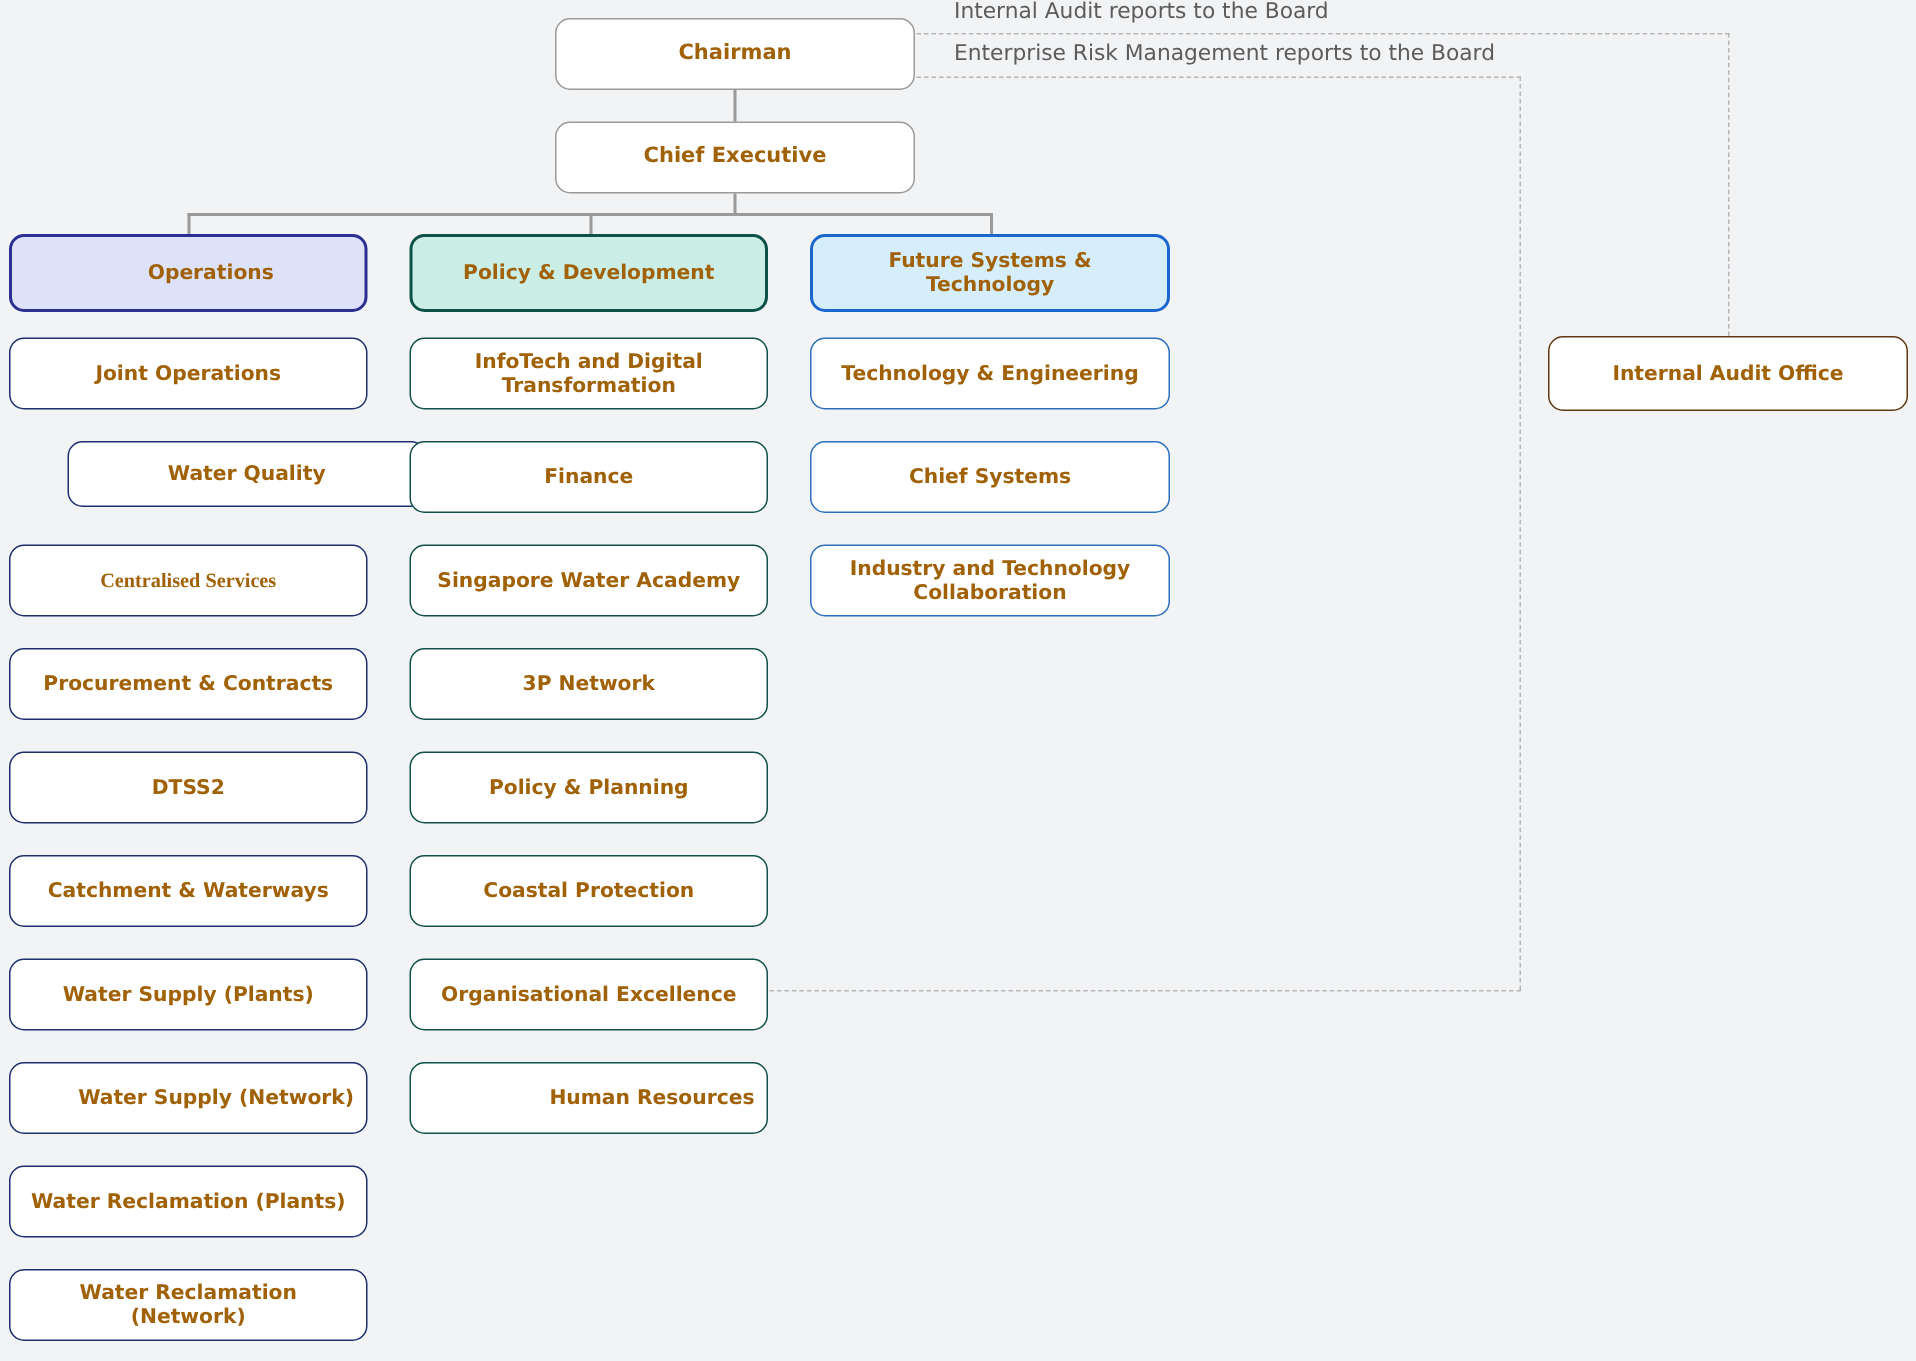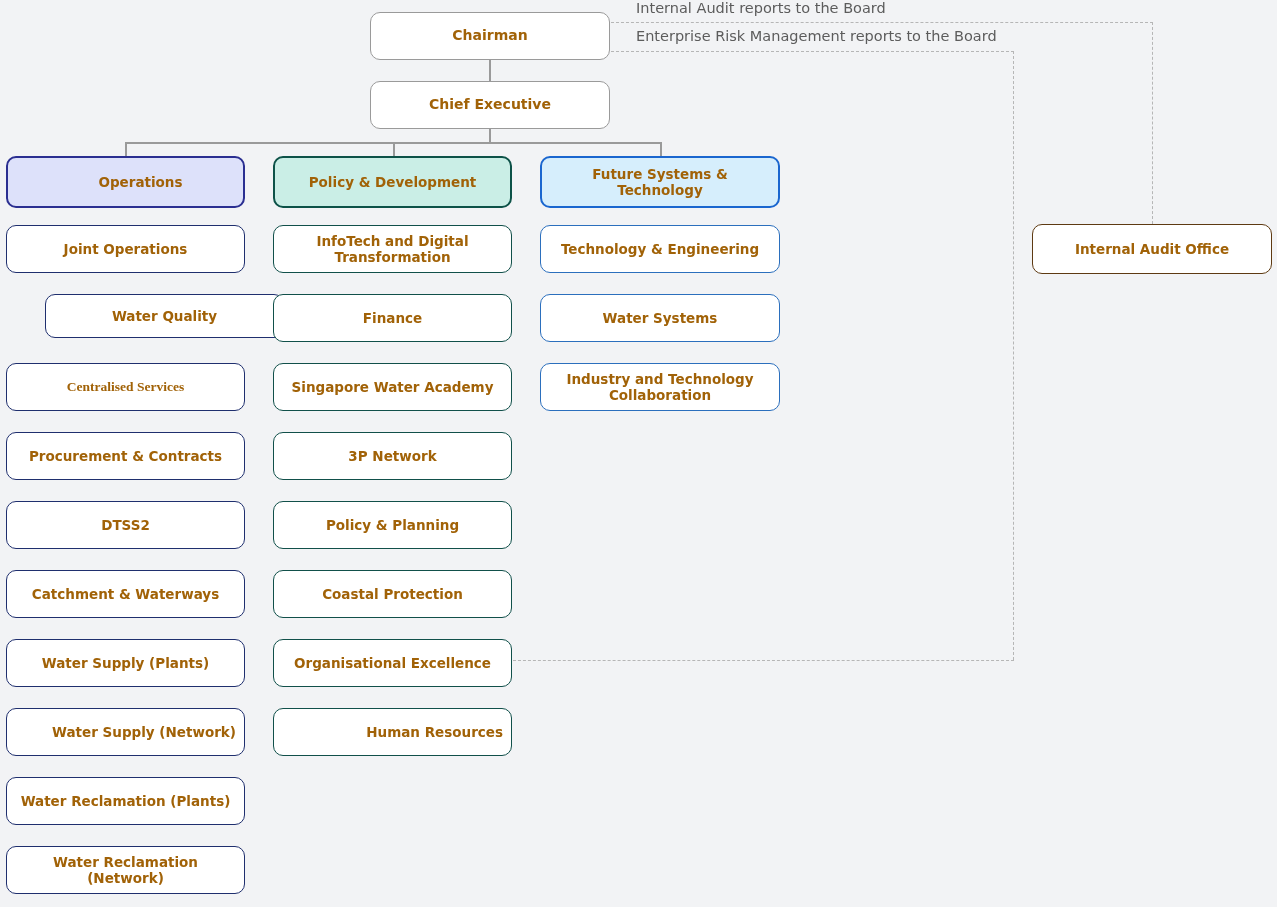--- a/index.html
+++ b/index.html
@@ -186,21 +186,21 @@
     <div class="node c2" style="left: 273px; top: 708px; width: 239px; height: 48px; justify-content: flex-end;">
       <span>Human Resources</span>
     </div>
     <div class="node c3 head" style="left: 540px; top: 156px; width: 240px; height: 52px;">
       <span>Future Systems &amp; Technology</span>
     </div>
     <div class="node c3" style="left: 540px; top: 225px; width: 240px; height: 48px;">
       <span>Technology &amp; Engineering</span>
     </div>
     <div class="node c3" style="left: 540px; top: 294px; width: 240px; height: 48px;">
-      <span>Water Systems</span>
+      <span>Chief Systems</span>
     </div>
     <div class="node c3" style="left: 540px; top: 363px; width: 240px; height: 48px;">
       <span>Industry and Technology Collaboration</span>
     </div>
     <div class="node audit" style="left: 1032px; top: 224px; width: 240px; height: 50px;">
       <span>Internal Audit Office</span>
     </div>
     <div class="note" style="left: 636px; top: 0px;">Internal Audit reports to the Board</div>
     <div class="note" style="left: 636px; top: 28px;">Enterprise Risk Management reports to the Board</div>
   </div>

